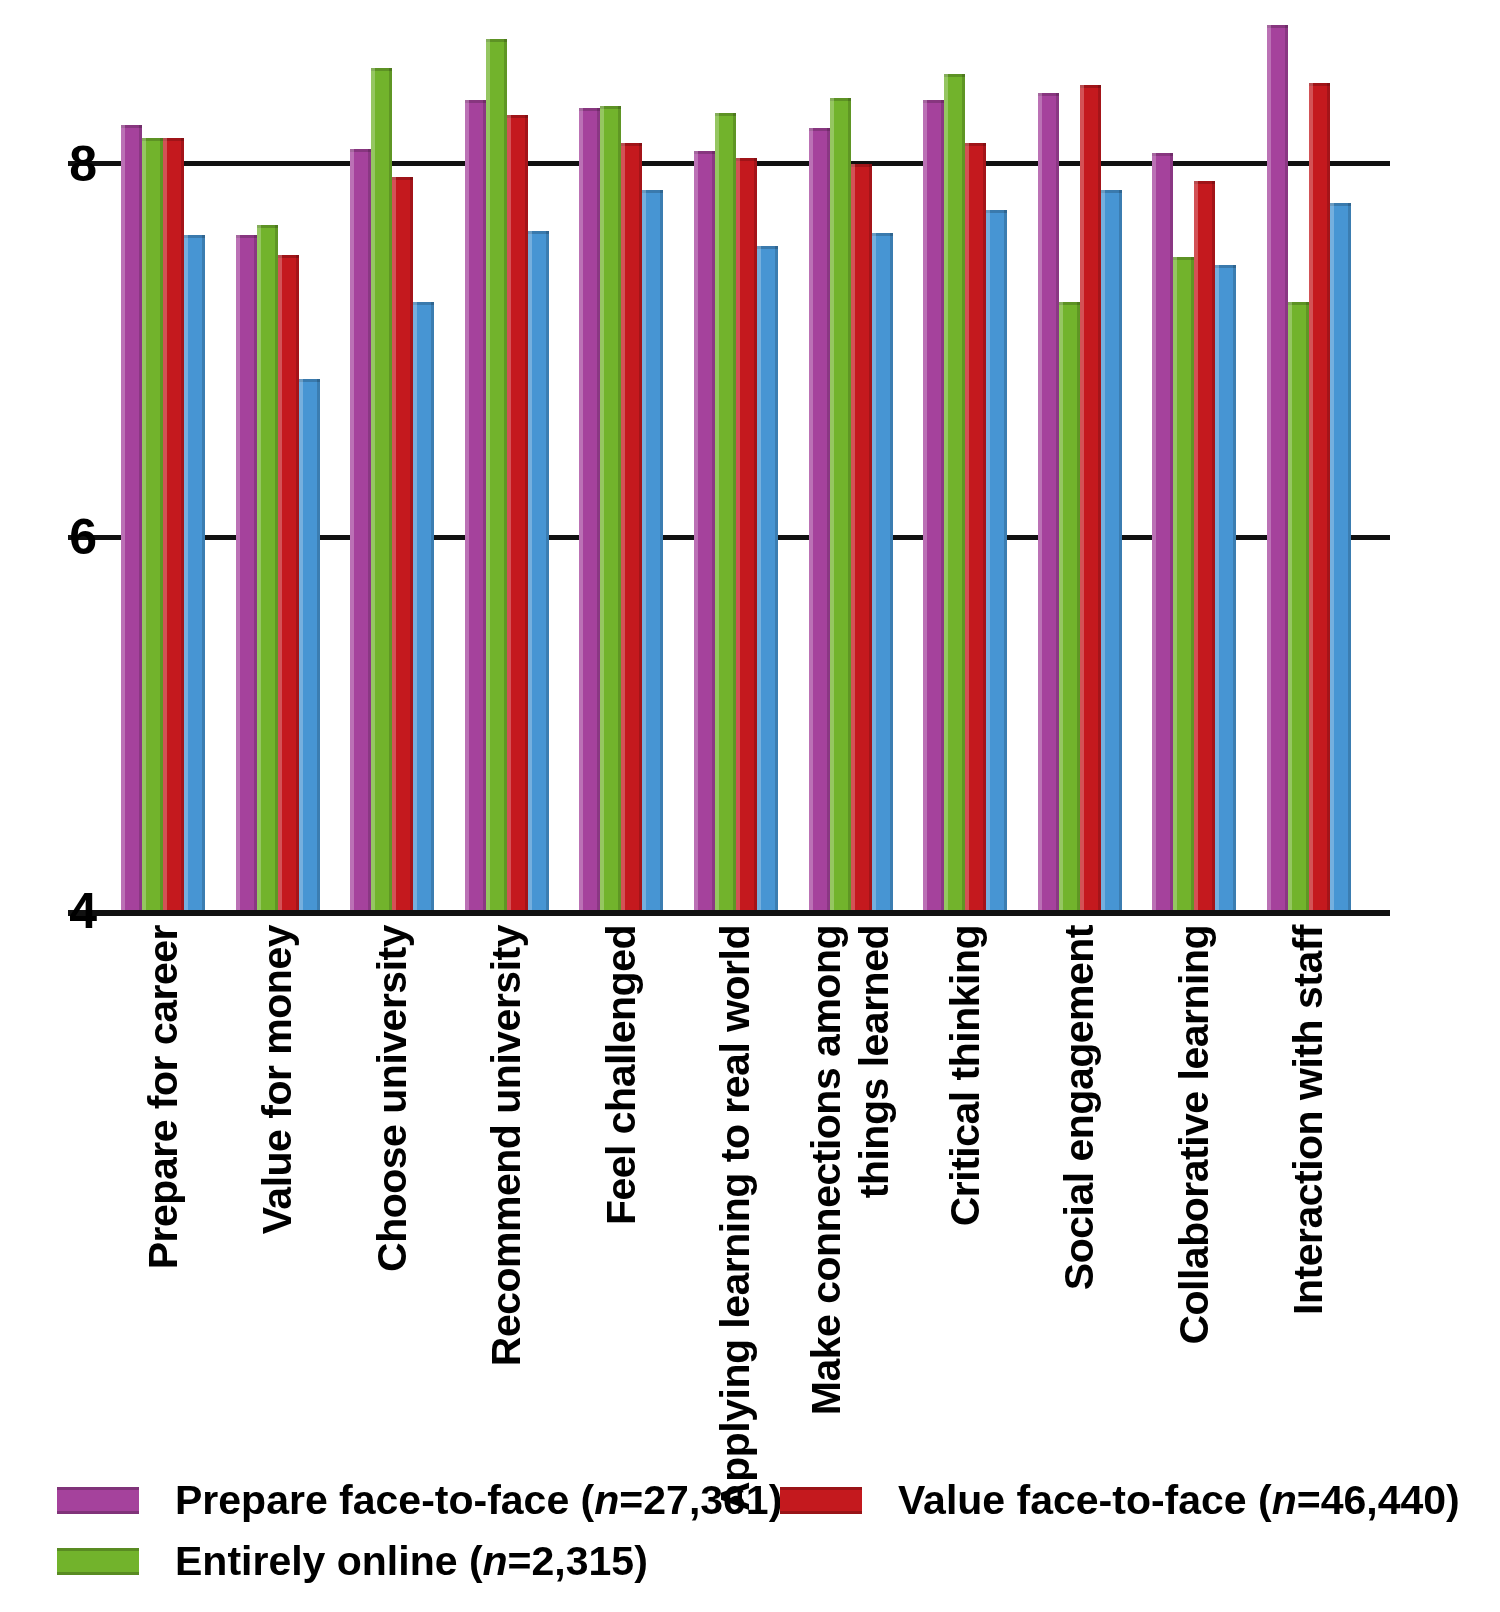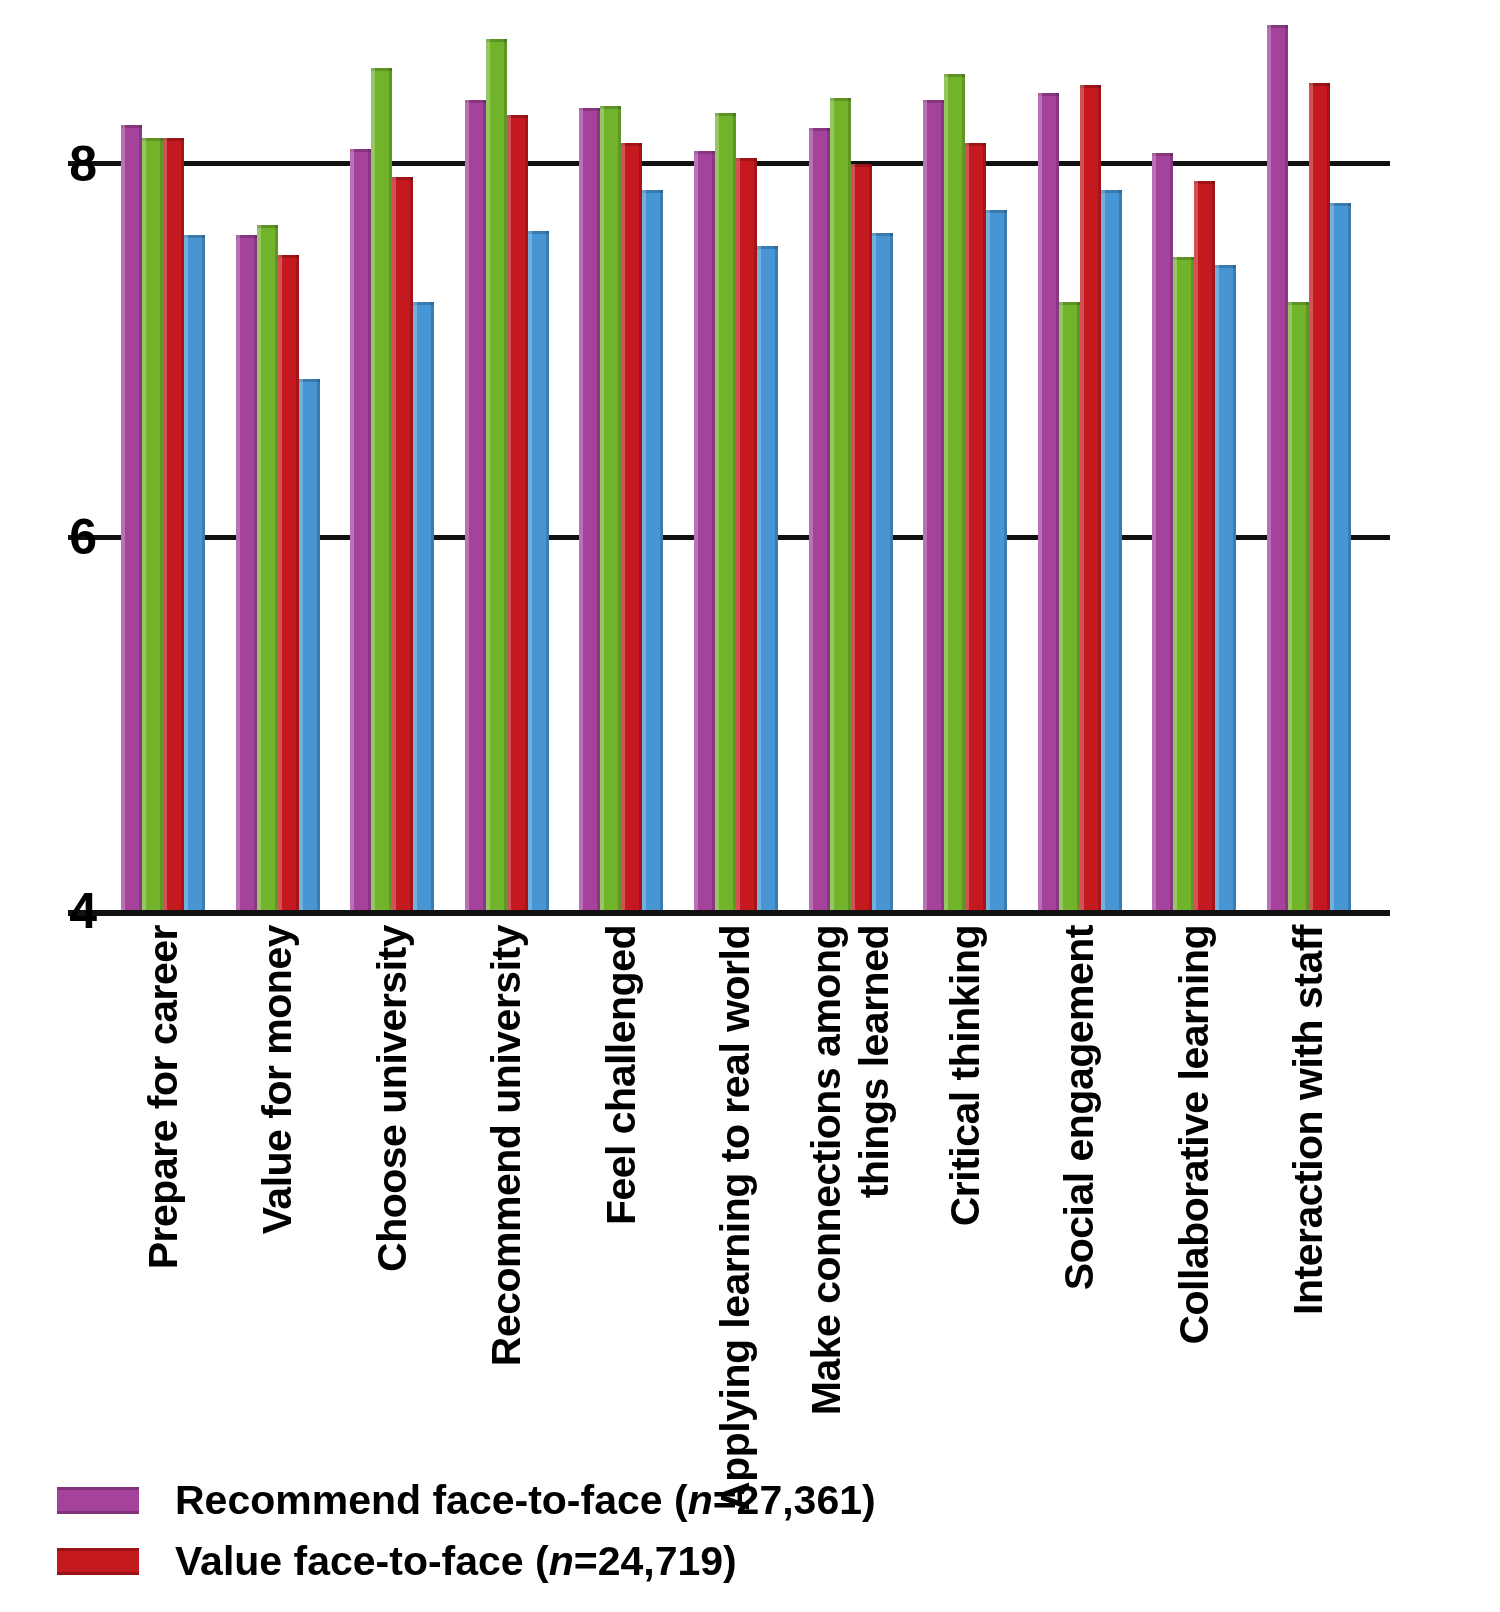--- a/index.html
+++ b/index.html
@@ -231,19 +231,23 @@
       <span class="vtext">Collaborative learning</span>
     </div>
     <div class="xlabel-cell">
       <span class="vtext">Interaction with staff</span>
     </div>
   </div>
 
 <div class="legend">
   <div class="legend-item">
     <span class="swatch" style="background: rgb(165, 66, 156);"></span>
-    <span class="legend-text"><span>Recommend face-to-face (</span><span class="nvar">n</span><span>=27,361)</span></span>
+    <span class="legend-text"><span>Prepare face-to-face (</span><span class="nvar">n</span><span>=27,361)</span></span>
+  </div>
+  <div class="legend-item">
+    <span class="swatch" style="background: rgb(114, 179, 44);"></span>
+    <span class="legend-text"><span>Entirely online (</span><span class="nvar">n</span><span>=2,315)</span></span>
   </div>
   <div class="legend-item">
     <span class="swatch" style="background: rgb(196, 25, 30);"></span>
-    <span class="legend-text"><span>Value face-to-face (</span><span class="nvar">n</span><span>=24,719)</span></span>
+    <span class="legend-text"><span>Value face-to-face (</span><span class="nvar">n</span><span>=46,440)</span></span>
   </div>
 </div>
 
 </body></html>

